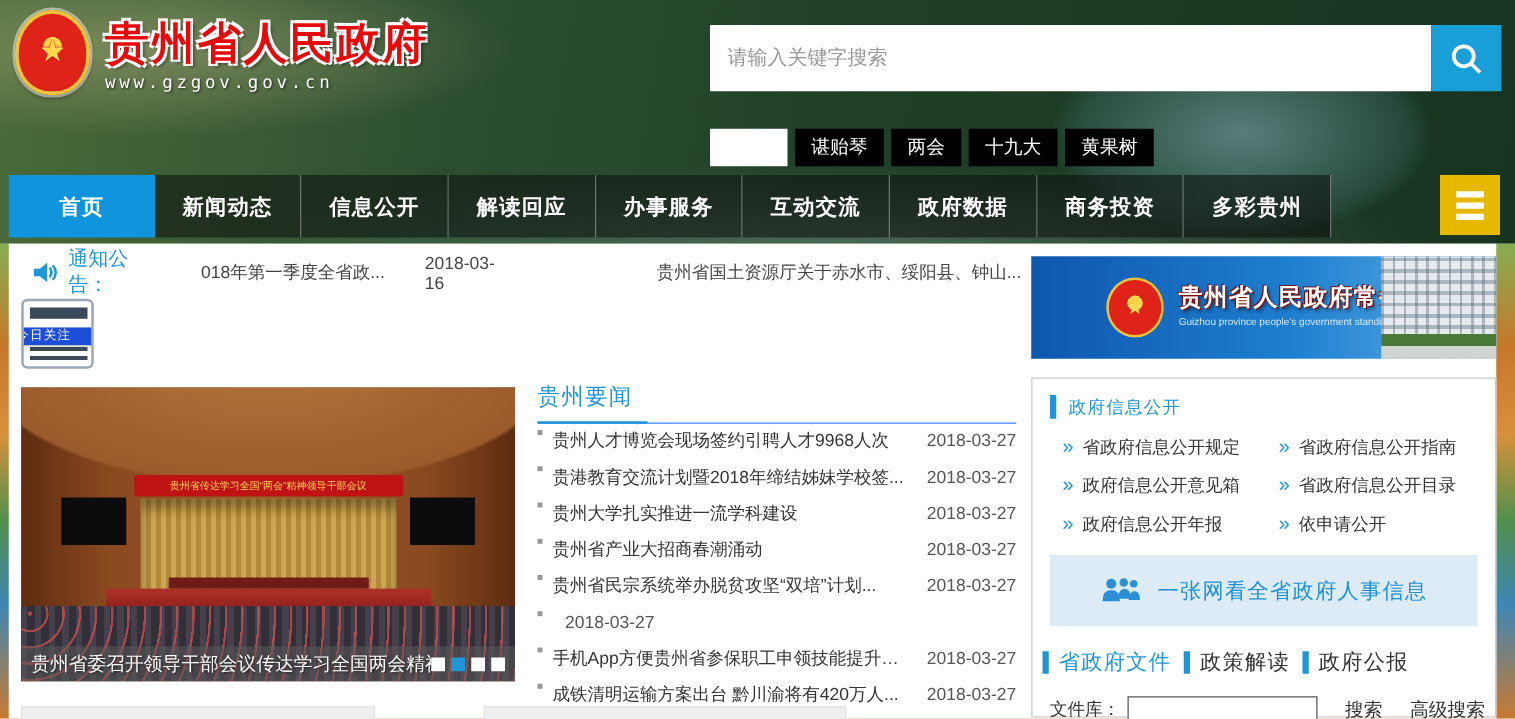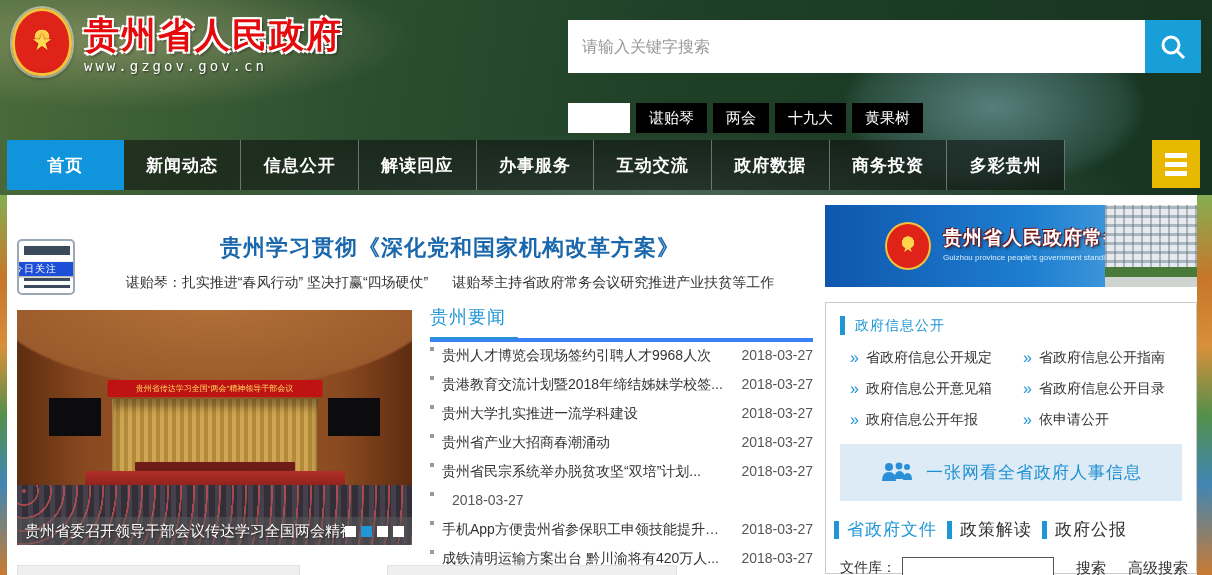--- a/index.html
+++ b/index.html
@@ -90,21 +90,21 @@
   .dots { display:flex; gap:5px; margin-right:8px; }
   .dot { width:11px; height:11px; background:#fff; cursor:pointer; }
   .dot.active { background:#2196d6; }
 
   .placeholder-box { position:absolute; top:370px; height:12px; background:#efefef; border:1px solid #e2e2e2; }
   .placeholder-box.b1 { left:10px; width:283px; }
   .placeholder-box.b2 { left:380px; width:290px; }
 
   
   .news-col { position:absolute; left:423px; top:110px; width:383px; }
-  .news-tab-row { border-bottom:4px solid #3b82f6; padding-bottom:9px; position:relative; }
+  .news-tab-row { border-bottom:1px solid #3b82f6; padding-bottom:9px; position:relative; }
   .news-tab { color:#2196d6; font-size:18px; cursor:pointer; letter-spacing:1px; }
   .news-tab-row .tab-underline { position:absolute; left:0; bottom:-1px; width:88px; height:2px; background:#2196d6; }
   .news-list { list-style:none; margin-top:5px; }
   .news-list li { display:flex; height:29px; }
   .bullet { width:4px; height:4px; background:#999; margin-right:8px; flex:none; }
   .news-title { color:#333; font-size:14px; flex:1; white-space:nowrap; overflow:hidden; text-overflow:ellipsis; cursor:pointer; }
   .news-date { color:#555; font-size:14px; margin-left:10px; flex:none; }
 
   
   .side-banner { position:absolute; left:818px; top:10px; width:372px; height:82px; overflow:hidden; cursor:pointer;
@@ -188,29 +188,41 @@
     <div class="nav-item">多彩贵州</div>
   </nav>
 <button class="nav-more">
   <i></i>
     <i></i>
     <i></i>
 </button>
 
 <div class="content-area" style="background:transparent;">
 
+  <div class="notice-bar">
+    <svg width="20" height="18" viewBox="0 0 20 18">
+        <polygon points="0,6 5,6 11,1 11,17 5,12 0,12" fill="#2196d6"></polygon>
+        <path d="M13 5 q3 4 0 8" stroke="#2196d6" stroke-width="2" fill="none"></path>
+        <path d="M15.5 3 q5 6 0 12" stroke="#2196d6" stroke-width="2" fill="none"></path>
+      </svg>
+    <span class="notice-label">通知公告：</span>
+
+  <span class="notice-item">
+        <span class="n-title">018年第一季度全省政...</span>
+        <span class="n-date">2018-03-16</span>
+      </span>
+      <span class="notice-item">
+        <span class="n-title">贵州省国土资源厅关于赤水市、绥阳县、钟山...</span>
+      </span>
+    </div>
 
   <div class="focus-icon">
     <div class="paper-top"></div>
     <div class="paper-lines"></div>
     <div class="ribbon">今日关注</div>
-  </div>
-  <div class="focus-text">
-    <div class="headline">贵州学习贯彻《深化党和国家机构改革方案》</div>
-    <div class="subheads"><span>谌贻琴：扎实推进“春风行动” 坚决打赢“四场硬仗”</span><span>谌贻琴主持省政府常务会议研究推进产业扶贫等工作</span></div>
   </div>
 
   <div class="carousel">
     <div class="hall">
       <div class="screen l"></div>
       <div class="screen r"></div>
       <div class="hall-banner">贵州省传达学习全国“两会”精神领导干部会议</div>
       <div class="curtain"></div>
       <div class="stage-table"></div>
       <div class="stage-front"></div>

